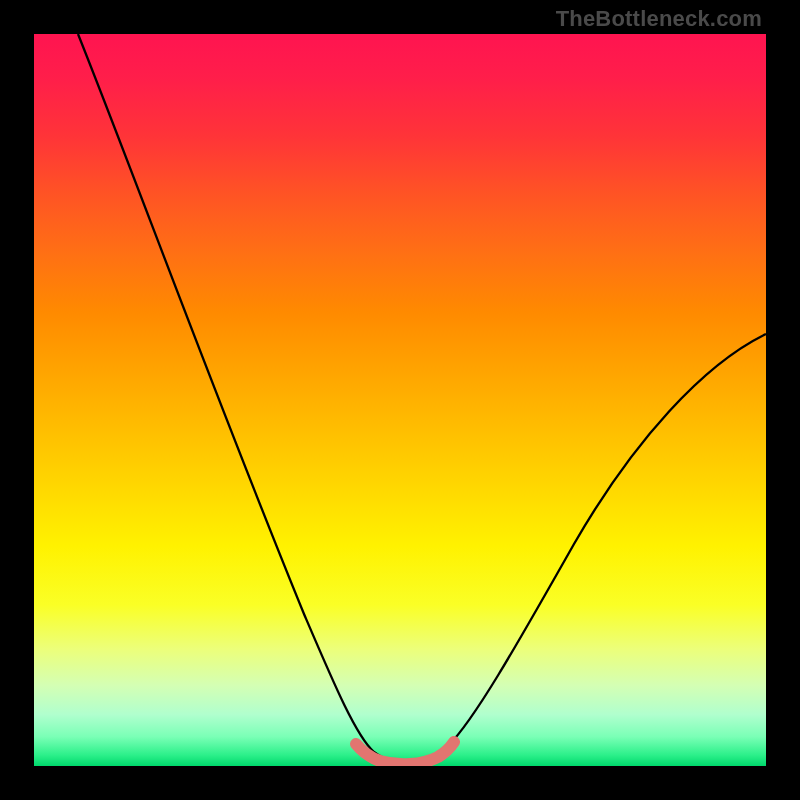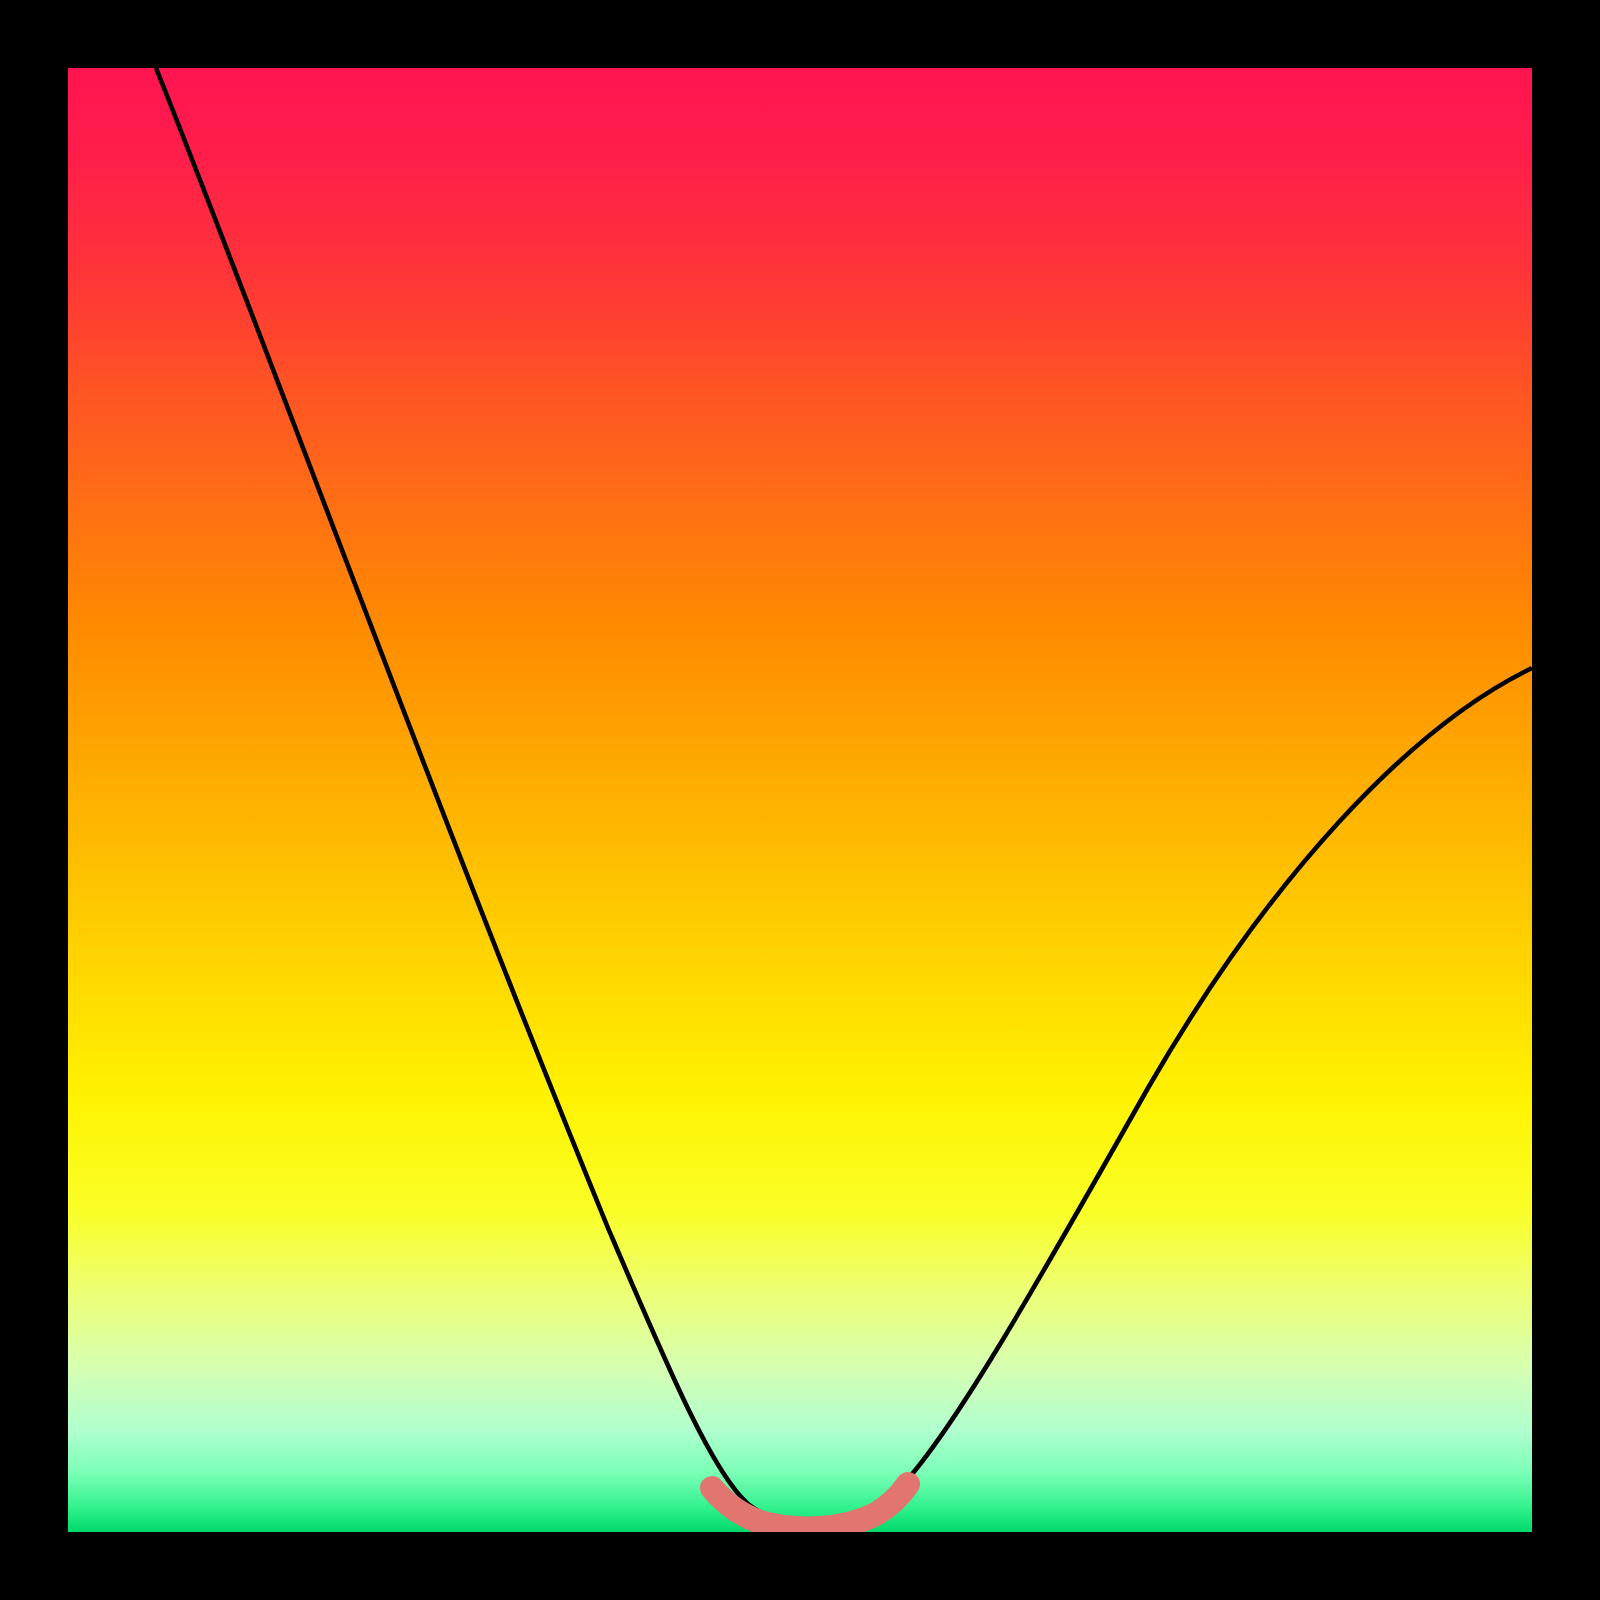--- a/index.html
+++ b/index.html
@@ -83,13 +83,14 @@
                C 600 406, 670 330, 732 300"></path>
 
       <path fill="none" stroke="#e27570" stroke-width="12" stroke-linecap="round" d="M 322 710
                Q 332 722, 346 727
                Q 360 731, 376 730
                Q 392 729, 404 723
                Q 414 717, 420 708"></path>
     </svg>
   </div>
 
+  <div class="watermark">TheBottleneck.com</div>
 </div>
 
 </body></html>

